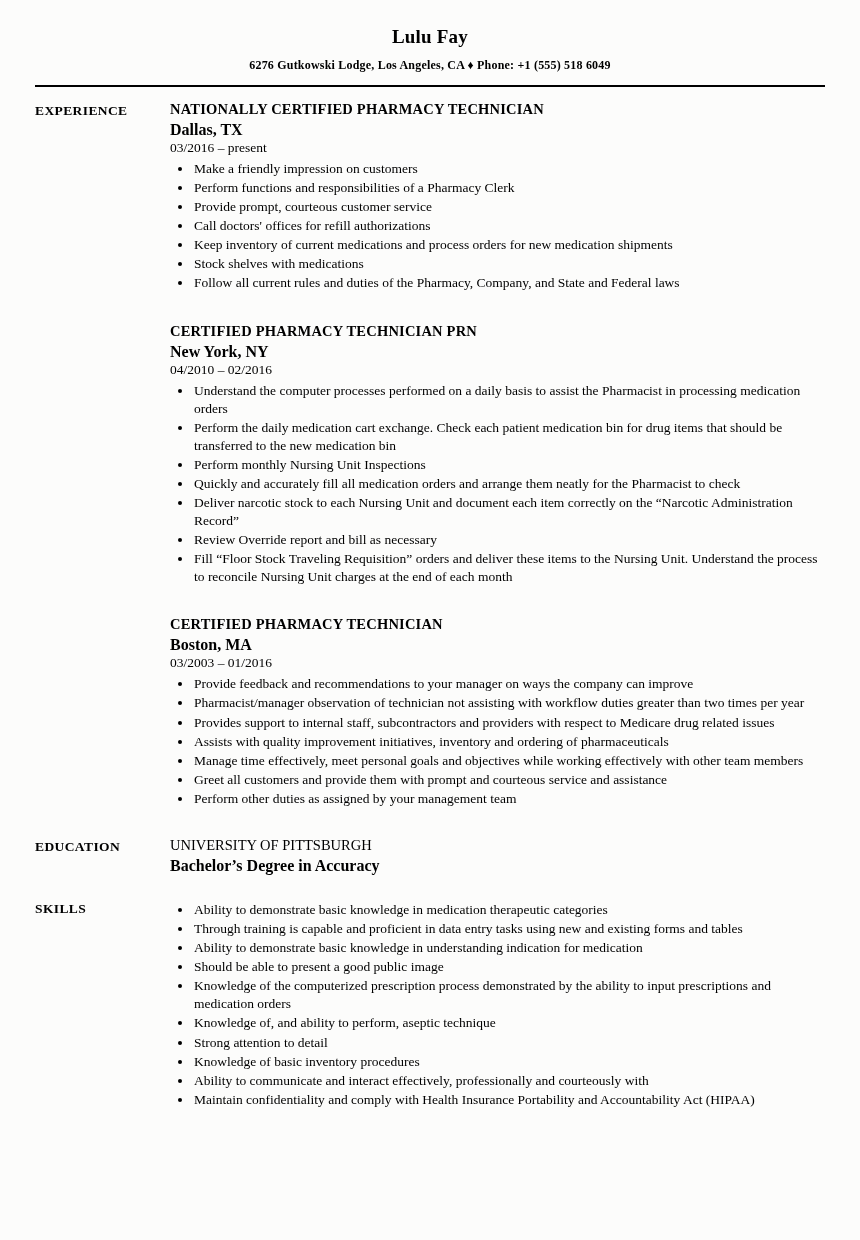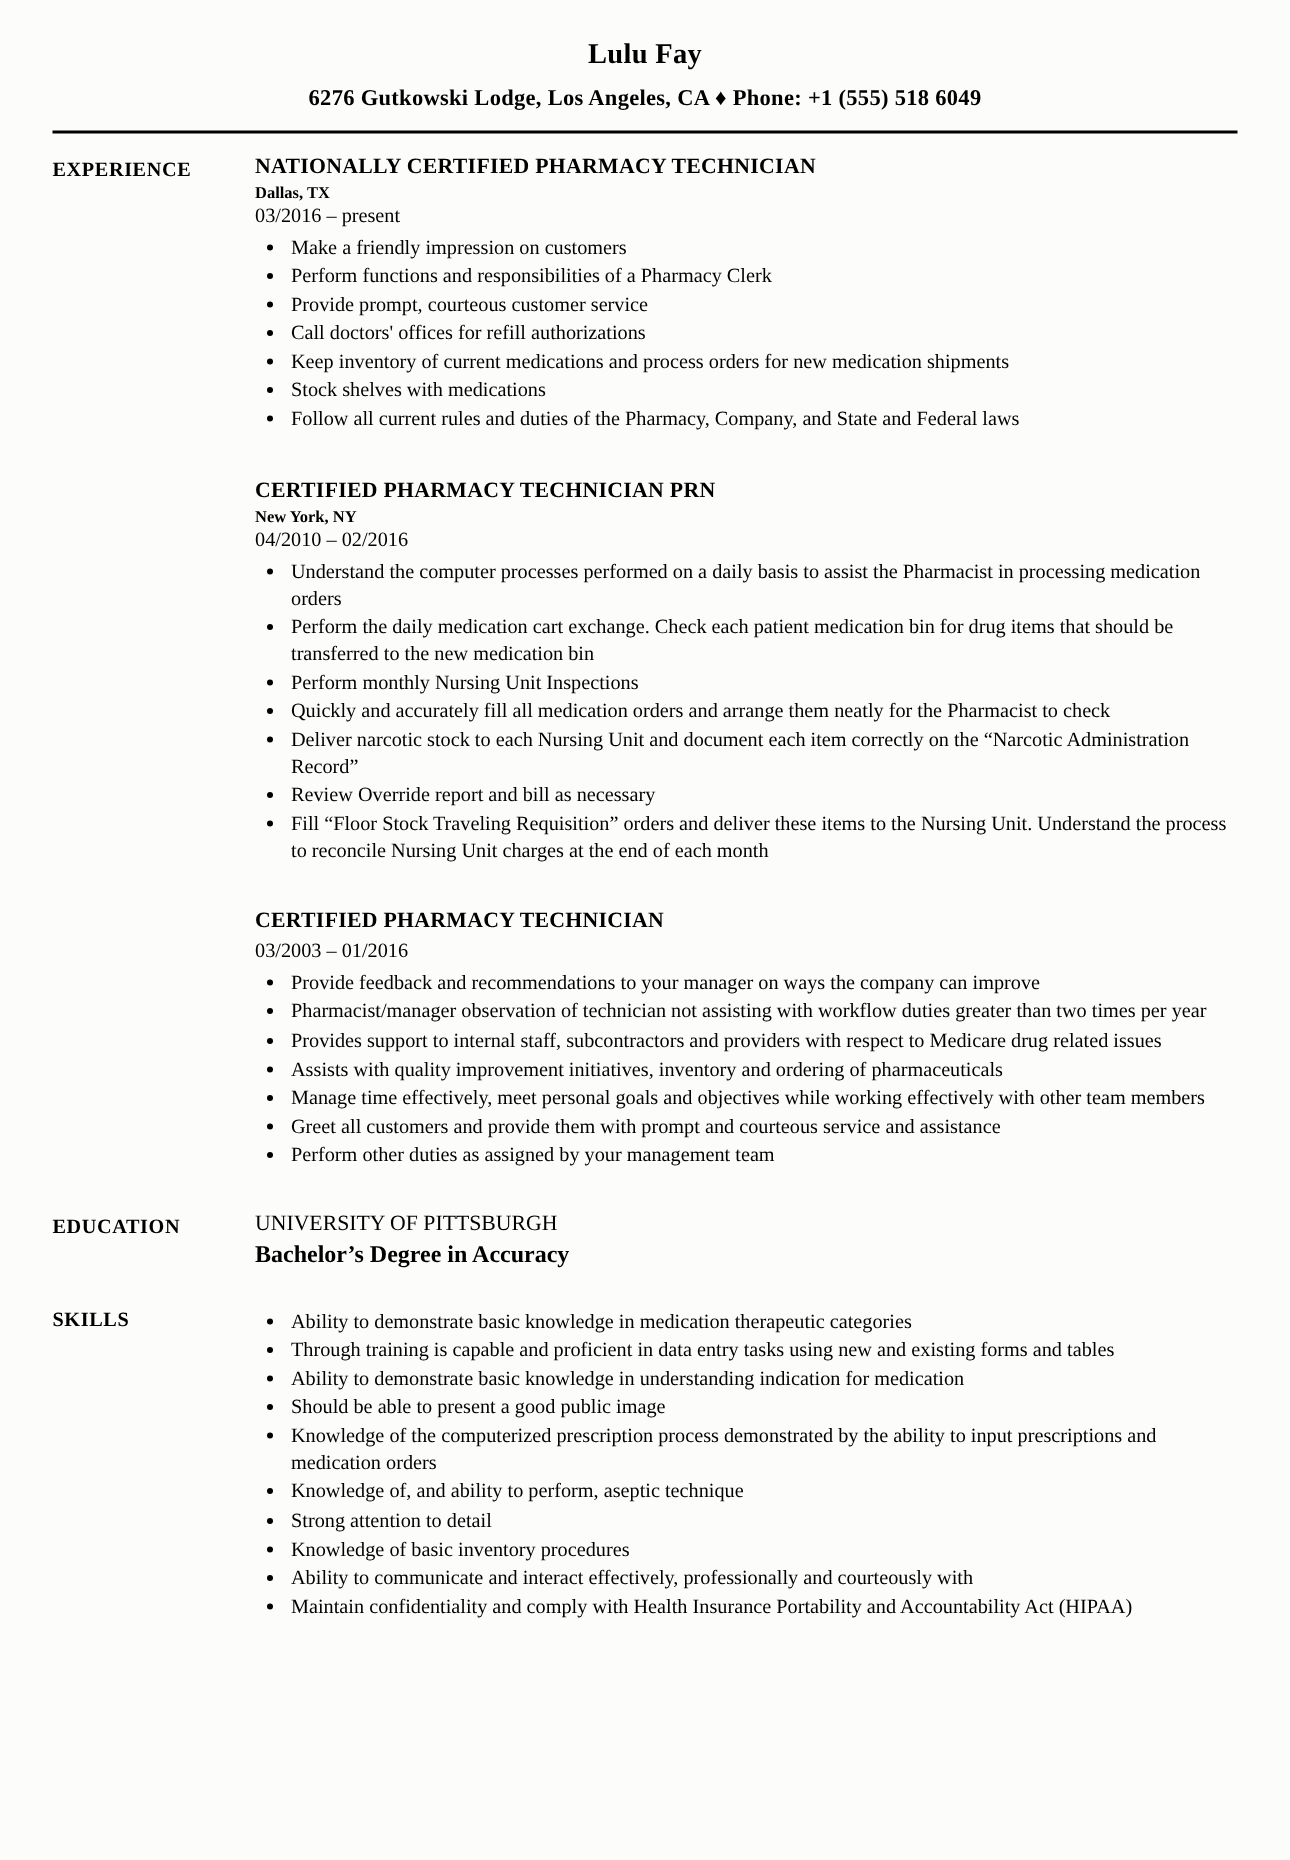--- a/index.html
+++ b/index.html
@@ -19,21 +19,21 @@
   }
   
   .header { text-align: center; }
   .candidate-name {
     font-size: 19px;
     font-weight: bold;
     margin: 6px 0 10px 0;
     letter-spacing: 0.2px;
   }
   .contact-line {
-    font-size: 15px;
+    font-size: 12px;
     font-weight: bold;
     letter-spacing: 0.2px;
   }
   .header-divider {
     border: none;
     border-top: 2.5px solid #000;
     margin: 12px 0 14px 0;
   }
   
   .section {
@@ -53,21 +53,21 @@
   
   .job { margin-bottom: 30px; }
   .job:last-child { margin-bottom: 0; }
   .job-title {
     font-size: 14.5px;
     font-weight: bold;
     margin: 0 0 3px 0;
     letter-spacing: 0.2px;
   }
   .job-location {
-    font-size: 11px;
+    font-size: 16px;
     font-weight: bold;
     margin: 0 0 1px 0;
   }
   .job-dates {
     font-size: 13.5px;
     margin: 0 0 2px 0;
   }
   ul.bullets {
     margin: 4px 0 0 0;
     padding: 0 0 0 23px;
@@ -133,20 +133,21 @@
           <li>Perform monthly Nursing Unit Inspections</li>
           <li>Quickly and accurately fill all medication orders and arrange them neatly for the Pharmacist to check</li>
           <li>Deliver narcotic stock to each Nursing Unit and document each item correctly on the “Narcotic Administration Record”</li>
           <li>Review Override report and bill as necessary</li>
           <li>Fill “Floor Stock Traveling Requisition” orders and deliver these items to the Nursing Unit. Understand the process to reconcile Nursing Unit charges at the end of each month</li>
         </ul>
       </article>
 
       <article class="job">
         <h2 class="job-title">CERTIFIED PHARMACY TECHNICIAN</h2>
+        <div class="job-location">Boston, MA</div>
         <div class="job-dates">03/2003 – 01/2016</div>
         <ul class="bullets">
           <li>Provide feedback and recommendations to your manager on ways the company can improve</li>
           <li>Pharmacist/manager observation of technician not assisting with workflow duties greater than two times per year</li>
           <li>Provides support to internal staff, subcontractors and providers with respect to Medicare drug related issues</li>
           <li>Assists with quality improvement initiatives, inventory and ordering of pharmaceuticals</li>
           <li>Manage time effectively, meet personal goals and objectives while working effectively with other team members</li>
           <li>Greet all customers and provide them with prompt and courteous service and assistance</li>
           <li>Perform other duties as assigned by your management team</li>
         </ul>

